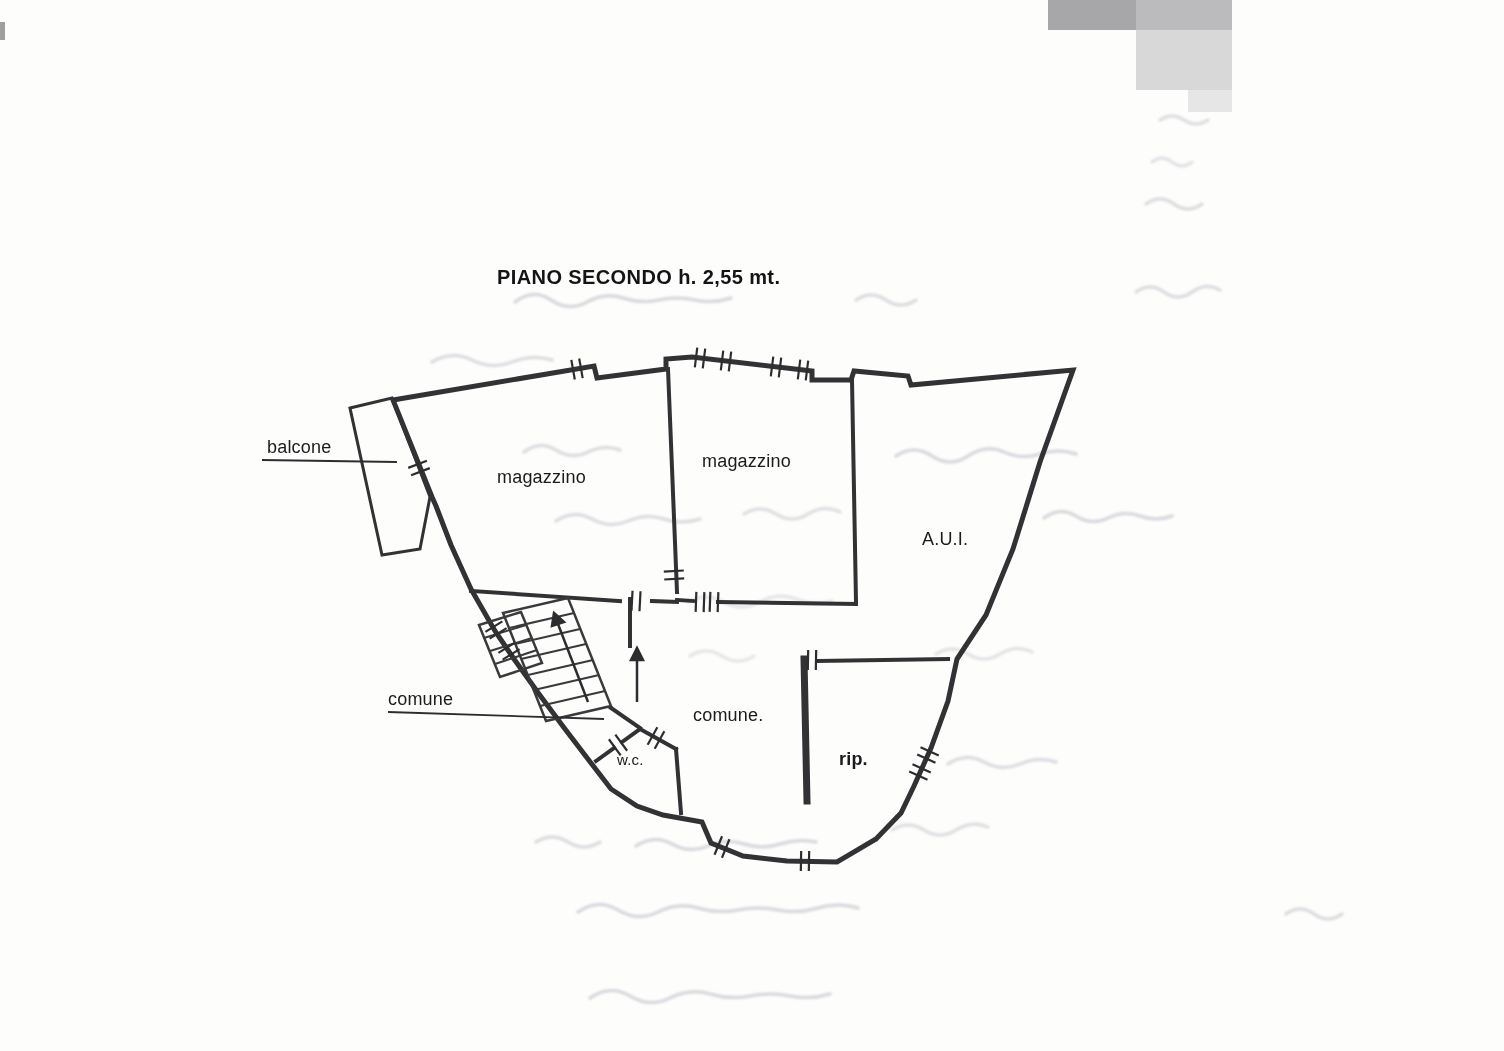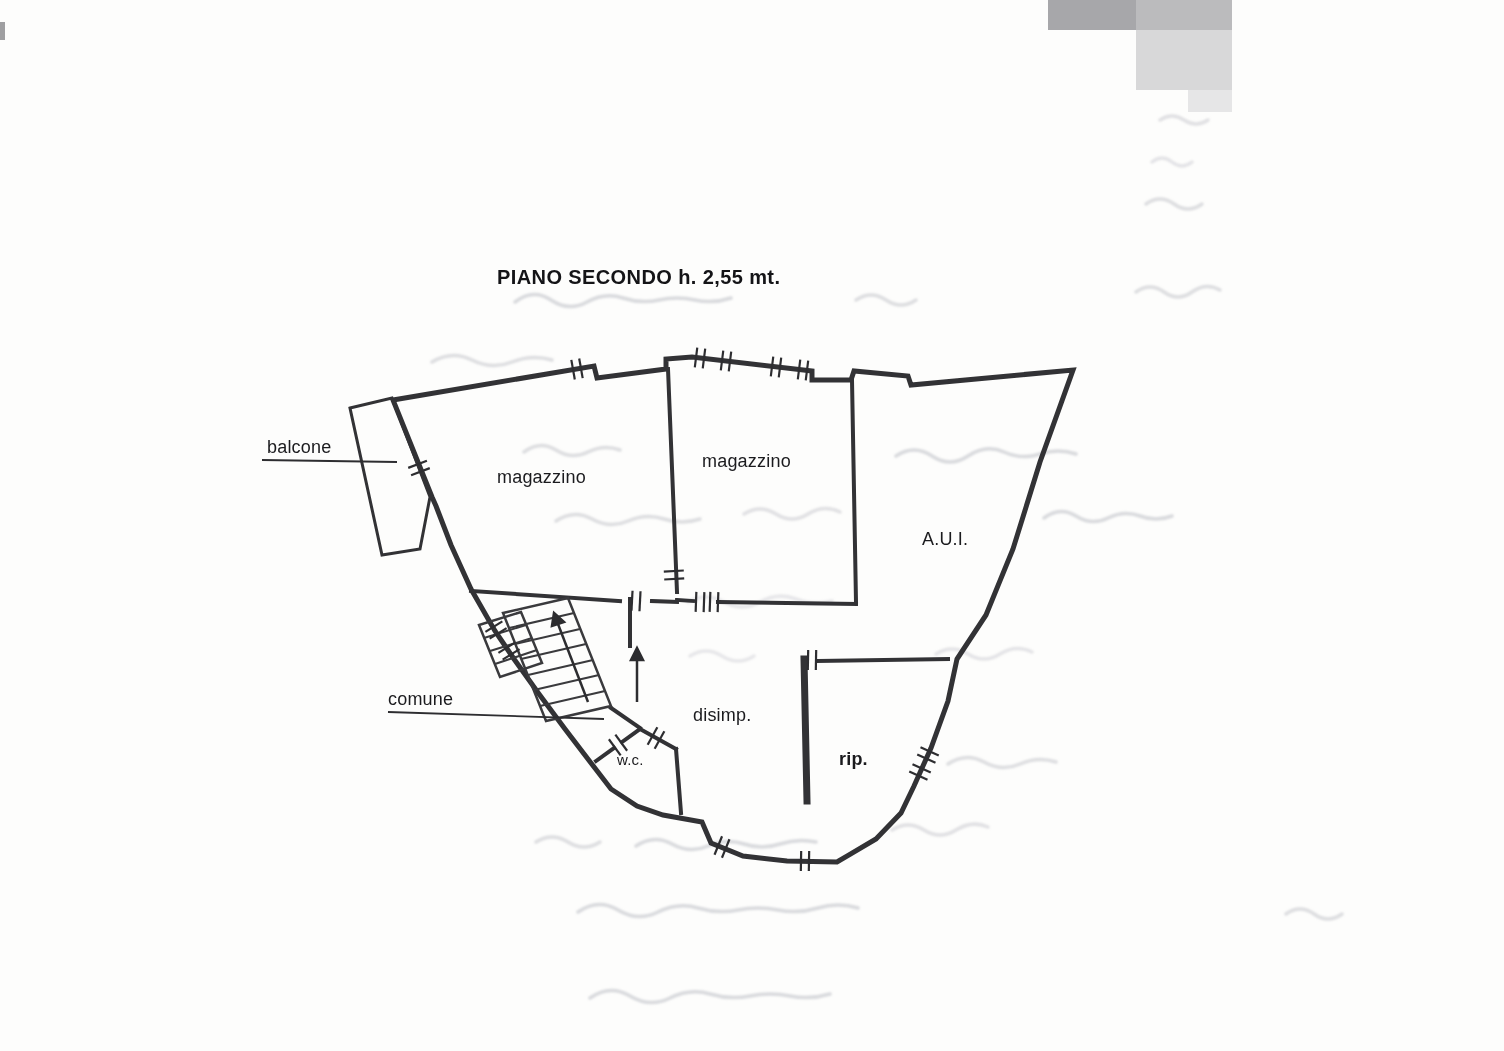--- a/index.html
+++ b/index.html
@@ -143,18 +143,18 @@
   <div class="lbl" style="left:261px;top:438px;margin-left:6px;">balcone</div>
 
   <div class="lbl" style="left:497px;top:468px;">magazzino</div>
 
   <div class="lbl" style="left:702px;top:452px;">magazzino</div>
 
   <div class="lbl" style="left:922px;top:530px;">A.U.I.</div>
 
   <div class="lbl" style="left:388px;top:690px;">comune</div>
 
-  <div class="lbl" style="left:693px;top:706px;">disimp.</div>
+  <div class="lbl" style="left:693px;top:706px;">comune.</div>
 
   <div class="lbl" style="left:617px;top:752px;font-size:15px;">w.c.</div>
 
   <div class="lbl" style="left:839px;top:750px;font-weight:bold;">rip.</div>
 </div>
 
 </body></html>

